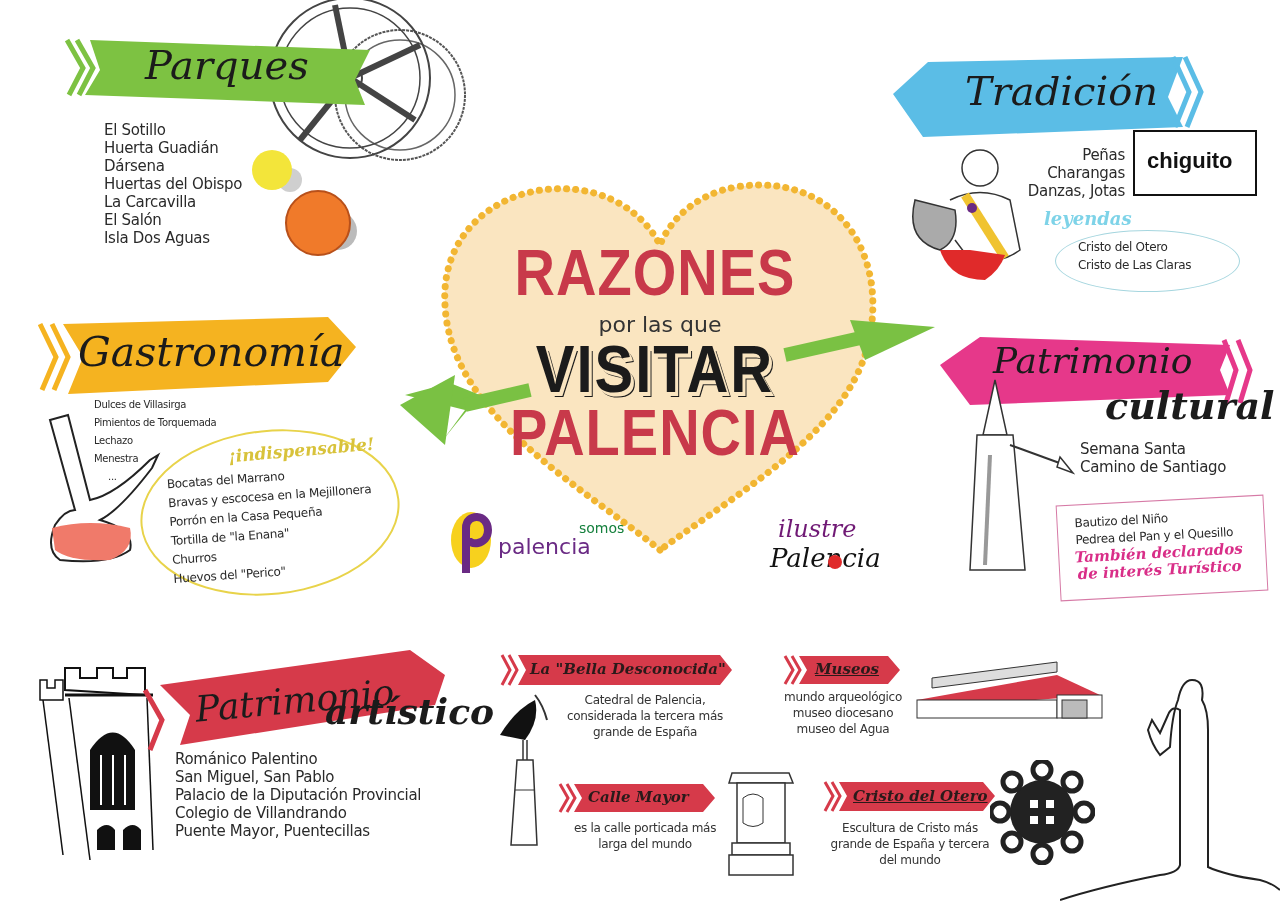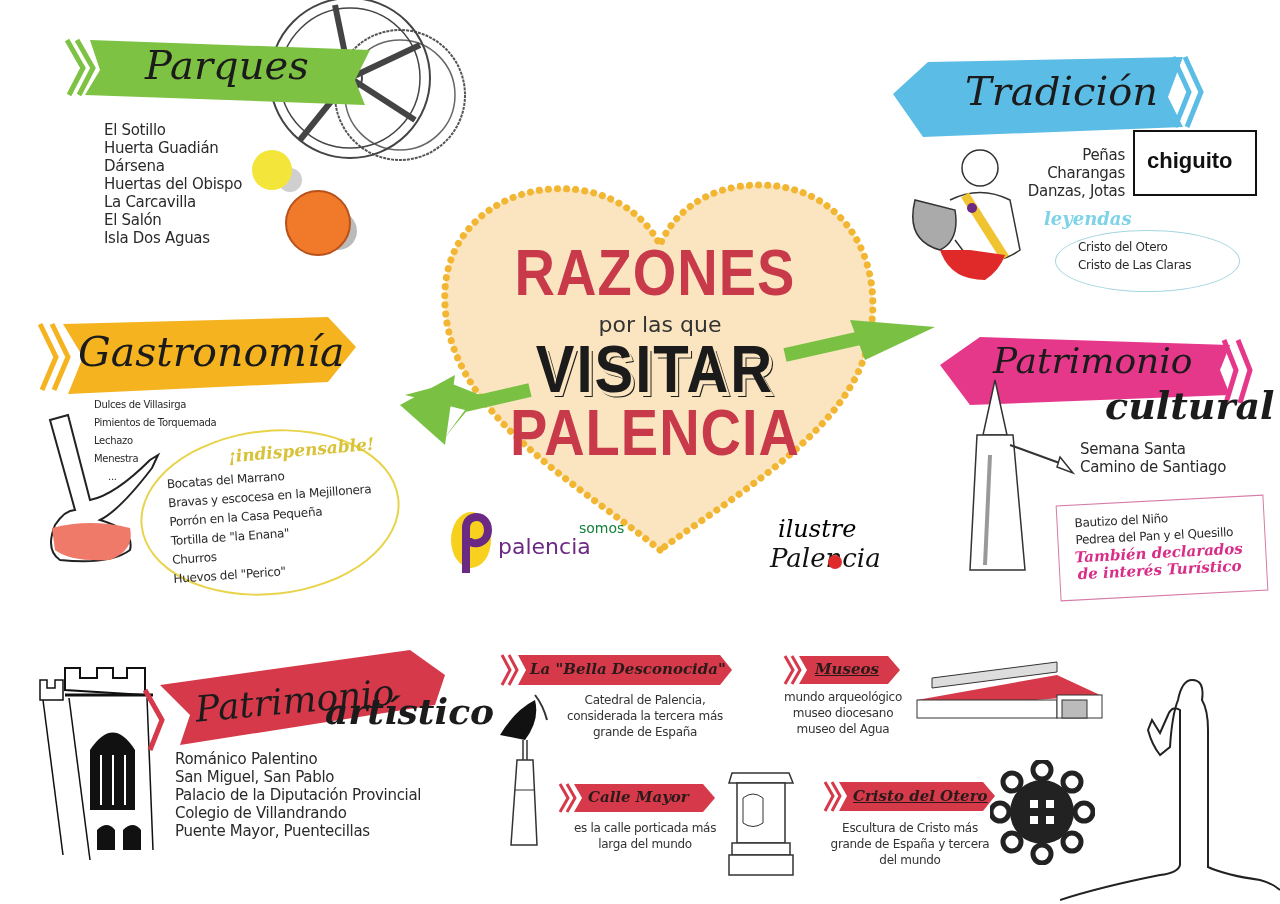--- a/index.html
+++ b/index.html
@@ -40,21 +40,21 @@
 
 <div class="abs" style="left:446px;top:508px;width:145px;height:70px;">
   <svg width="50" height="70" style="position:absolute;left:0;top:0">
     <ellipse cx="25" cy="32" rx="20" ry="28" fill="#f7d11e"></ellipse>
     <path d="M20 65 L20 20 C20 5 42 5 42 22 C42 38 22 38 22 30" stroke="#6a2a84" stroke-width="8" fill="none"></path>
   </svg>
   <div style="position:absolute;left:85px;top:12px;font-size:14px;color:#15803d;font-family:'DejaVu Sans',sans-serif;margin-left:48px;">somos</div>
   <div style="position:absolute;left:52px;top:26px;font-size:22px;color:#6a2a84;font-family:'DejaVu Sans',sans-serif;">palencia</div>
 </div>
 <div class="abs" style="left:770px;top:515px;width:130px;height:65px;font-family:'DejaVu Serif',serif;font-style:italic;">
-  <div style="position:absolute;left:8px;top:0;font-size:24px;color:#000000;">ilustre</div>
+  <div style="position:absolute;left:8px;top:0;font-size:24px;color:#701a75;">ilustre</div>
   <div style="position:absolute;left:0;top:28px;font-size:26px;color:#111;">Palencia</div>
   <span style="position:absolute;left:58px;top:40px;width:14px;height:14px;border-radius:50%;background:#e02a2a;"></span>
 </div>
 
 <svg class="abs" style="left:240px;top:0;" width="230" height="170">
   <circle cx="160" cy="95" r="65" fill="none" stroke="#555" stroke-width="2" stroke-dasharray="3 1"></circle>
   <circle cx="160" cy="95" r="55" fill="none" stroke="#666" stroke-width="1.5"></circle>
   <circle cx="110" cy="78" r="80" fill="none" stroke="#444" stroke-width="2"></circle>
   <circle cx="110" cy="78" r="70" fill="none" stroke="#444" stroke-width="1.5"></circle>
   <circle cx="110" cy="78" r="12" fill="#fff" stroke="#444" stroke-width="2"></circle>

